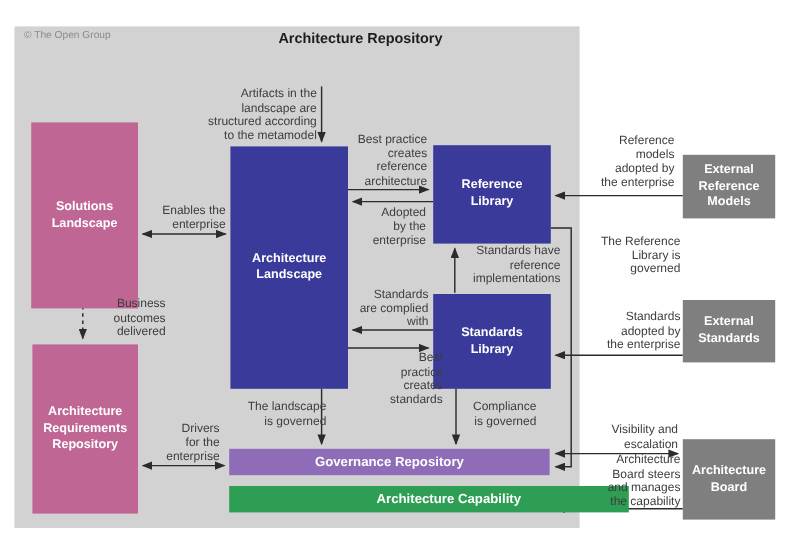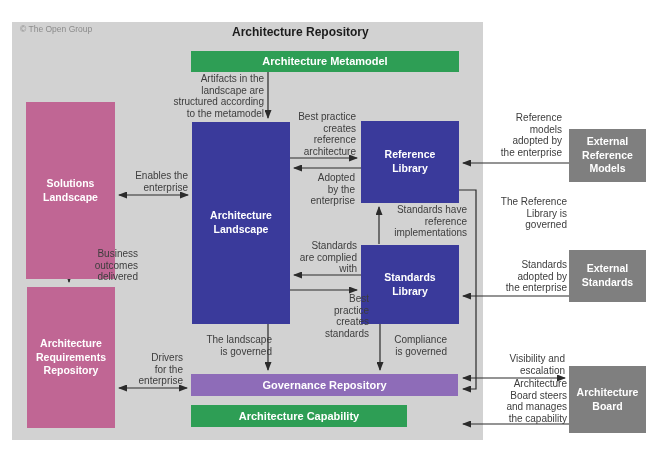--- a/index.html
+++ b/index.html
@@ -25,24 +25,24 @@
   }
   .green{background:var(--green,#2e9e55);}
   .blue{background:var(--blue,#3a3a9b);}
   .pink{background:var(--pink,#c06694);}
   .purple{background:var(--purple,#8e6cb8);}
   .extgray{background:var(--ext-gray,#7f7f7f);}
   .b-metamodel{left:191px;top:51px;width:268px;height:21px;font-size:11px;}
   .b-landscape{left:192px;top:122px;width:98px;height:202px;}
   .b-reflib{left:361px;top:121px;width:98px;height:82px;}
   .b-stdlib{left:361px;top:245px;width:98px;height:79px;}
-  .b-solutions{left:26px;top:102px;width:89px;height:177px;}
+  .b-solutions{left:26px;top:102px;width:89px;height:155px;}
   .b-reqrepo{left:27px;top:287px;width:88px;height:141px;}
   .b-govrepo{left:191px;top:374px;width:267px;height:22px;font-size:11px;}
-  .b-capability{left:191px;top:405px;width:216px;height:22px;font-size:11px;}
+  .b-capability{left:191px;top:405px;width:300px;height:22px;font-size:11px;padding-left:33px;}
   .b-extref{left:569px;top:129px;width:77px;height:53px;}
   .b-extstd{left:569px;top:250px;width:77px;height:52px;}
   .b-board{left:569px;top:366px;width:77px;height:67px;}
   .lbl{
     position:absolute;font-size:10px;line-height:11.5px;
     color:var(--label-text,#3d3d3d);white-space:pre-line;text-align:right;
   }
   .ta-l{text-align:right;}
   .l-artifacts{left:166px;top:73px;width:98px;}
   .l-enables{left:118px;top:170px;width:70px;}
@@ -92,21 +92,20 @@
     <line x1="569" y1="163" x2="463" y2="163" marker-end="url(#ah)"></line>
     <path d="M459,190 L476,190 L476,389 L463,389" marker-end="url(#ah)"></path>
     <line x1="569" y1="296" x2="463" y2="296" marker-end="url(#ah)"></line>
     <line x1="463" y1="378" x2="565" y2="378" marker-start="url(#ah)" marker-end="url(#ah)"></line>
     <line x1="569" y1="424" x2="463" y2="424" marker-end="url(#ah)"></line>
   </svg>
 
   <div class="copyright">© The Open Group</div>
   <div class="title">Architecture Repository</div>
 
-  <div class="box green b-metamodel">Architecture Metamodel</div>
   <div class="box blue b-landscape">Architecture
 Landscape</div>
   <div class="box blue b-reflib">Reference
 Library</div>
   <div class="box blue b-stdlib">Standards
 Library</div>
   <div class="box pink b-solutions">Solutions
 Landscape</div>
   <div class="box pink b-reqrepo">Architecture
 Requirements

